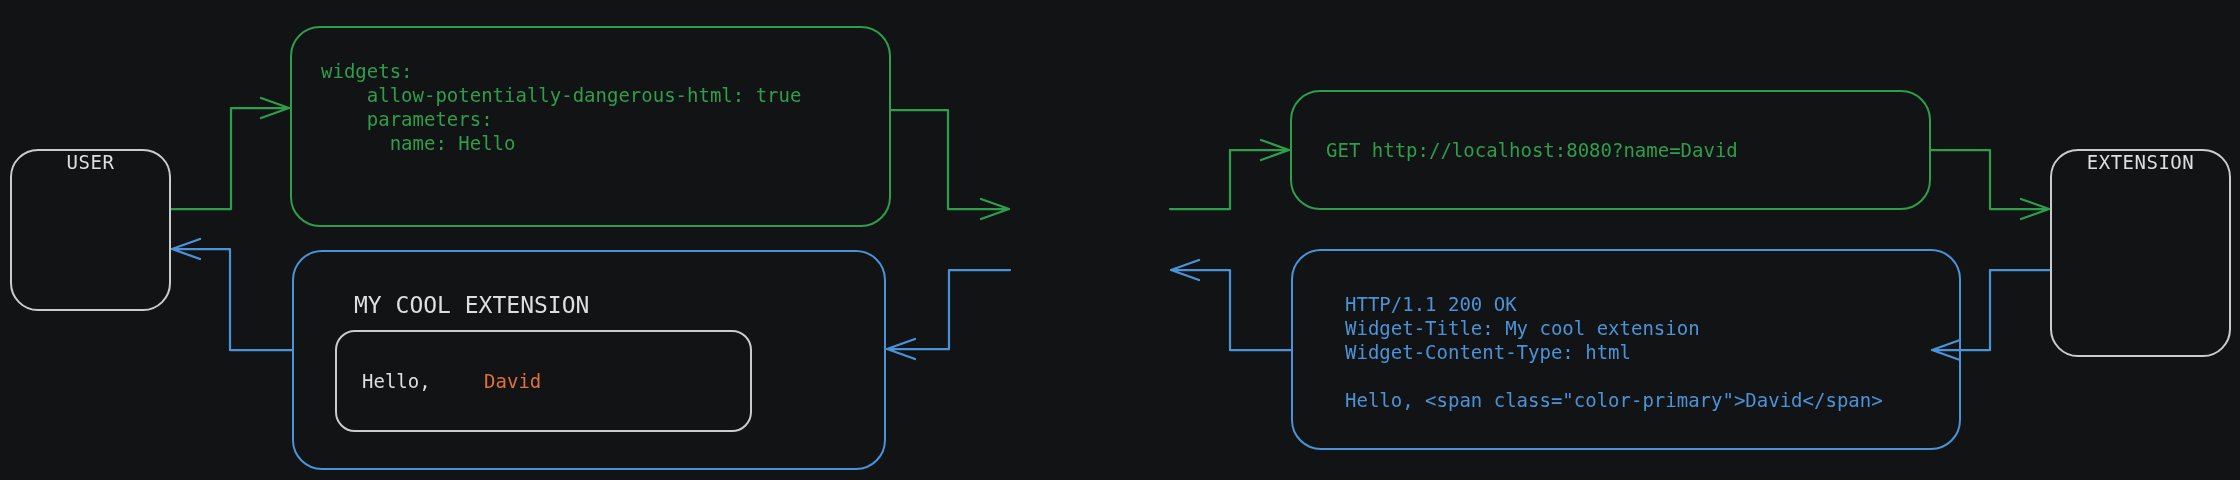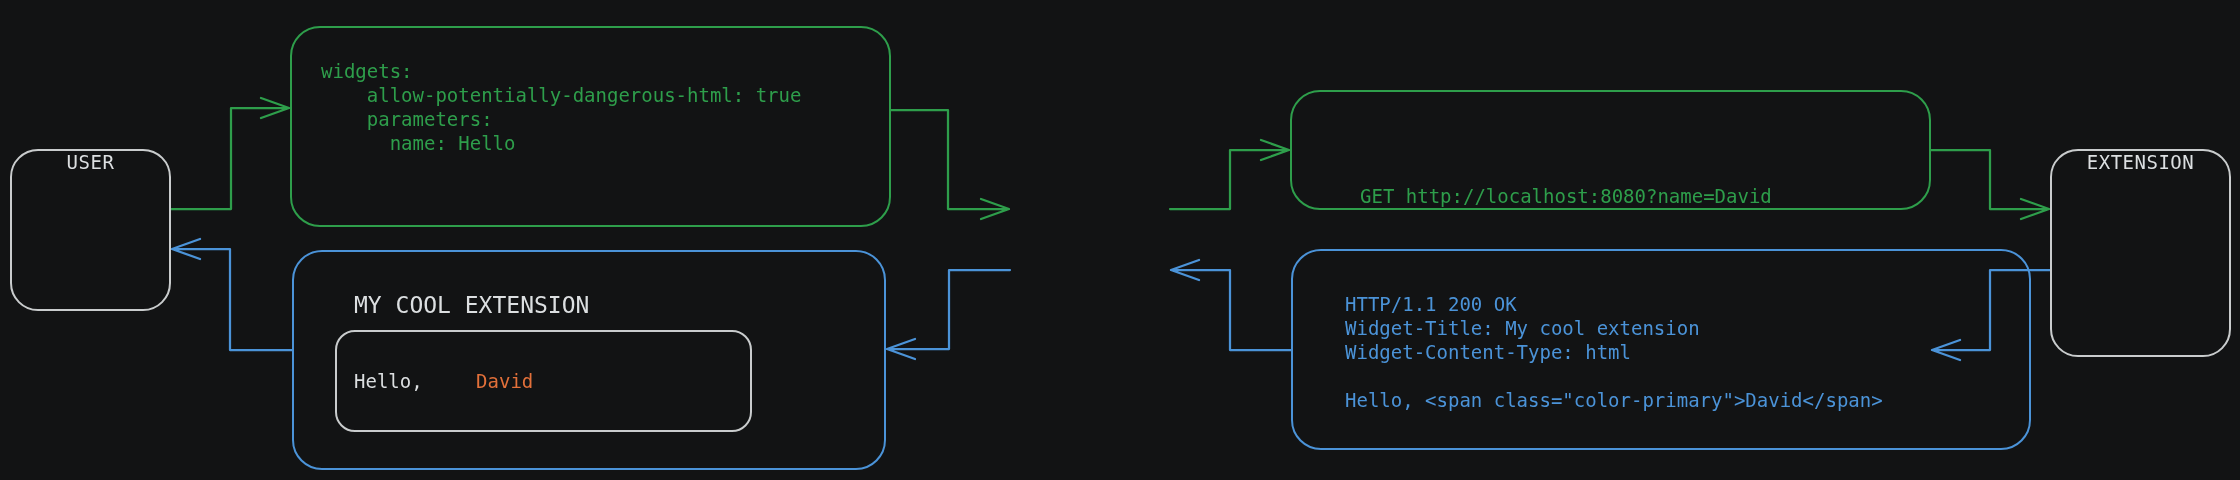--- a/index.html
+++ b/index.html
@@ -29,27 +29,27 @@
   .node{
     position:absolute;border:2px solid var(--c-node-border);border-radius:28px;
     display:flex;align-items:flex-start;justify-content:center;
     color:var(--c-text-light);font-size:19px;letter-spacing:0.5px;
   }
   .code-block{position:absolute;}
   .code-line{height:24px;line-height:24px;font-size:19px;white-space:pre;}
   .green-text{color:var(--c-green);}
   .blue-text{color:var(--c-blue);}
   .light-text{color:var(--c-text-light);}
-  .request-box{display:flex;align-items:flex-end;padding-left:68px;}
+  .request-box{display:flex;align-items:center;padding-left:34px;}
   .request-box .code-line{height:auto;}
   .widget-title{position:absolute;left:60px;top:41px;height:24px;line-height:24px;font-size:23px;white-space:pre;color:var(--c-text-light);}
   .inner-box{
     position:absolute;left:41px;top:78px;width:417px;height:102px;
     border:2px solid var(--c-node-border);border-radius:20px;
-    display:flex;align-items:center;padding-left:17px;
+    display:flex;align-items:center;padding-left:25px;
     font-size:19px;white-space:pre;
   }
   .greeting-name{color:var(--c-orange);margin-left:42px;}
 </style>
 </head>
 <body>
 
 <div class="stage">
 
   <svg width="2240" height="480" viewBox="0 0 2240 480">
@@ -78,21 +78,21 @@
       <div class="code-line">    allow-potentially-dangerous-html: true</div>
       <div class="code-line">    parameters:</div>
       <div class="code-line">      name: Hello</div>
     </div>
   </div>
 
   <div class="box box-green request-box" style="left:1290px;top:90px;width:641px;height:120px;">
     <div class="code-line green-text">GET http://localhost:8080?name=David</div>
   </div>
 
-  <div class="box box-blue" style="left:1291px;top:249px;width:740px;height:201px;">
+  <div class="box box-blue" style="left:1291px;top:249px;width:670px;height:201px;">
     <div class="code-block blue-text" style="left:52px;top:41px;">
       <div class="code-line">HTTP/1.1 200 OK</div>
       <div class="code-line">Widget-Title: My cool extension</div>
       <div class="code-line">Widget-Content-Type: html</div>
       <div class="code-line"></div>
       <div class="code-line">Hello, &lt;span class="color-primary"&gt;David&lt;/span&gt;</div>
     </div>
   </div>
 
   <div class="box box-blue" style="left:292px;top:250px;width:594px;height:220px;">

